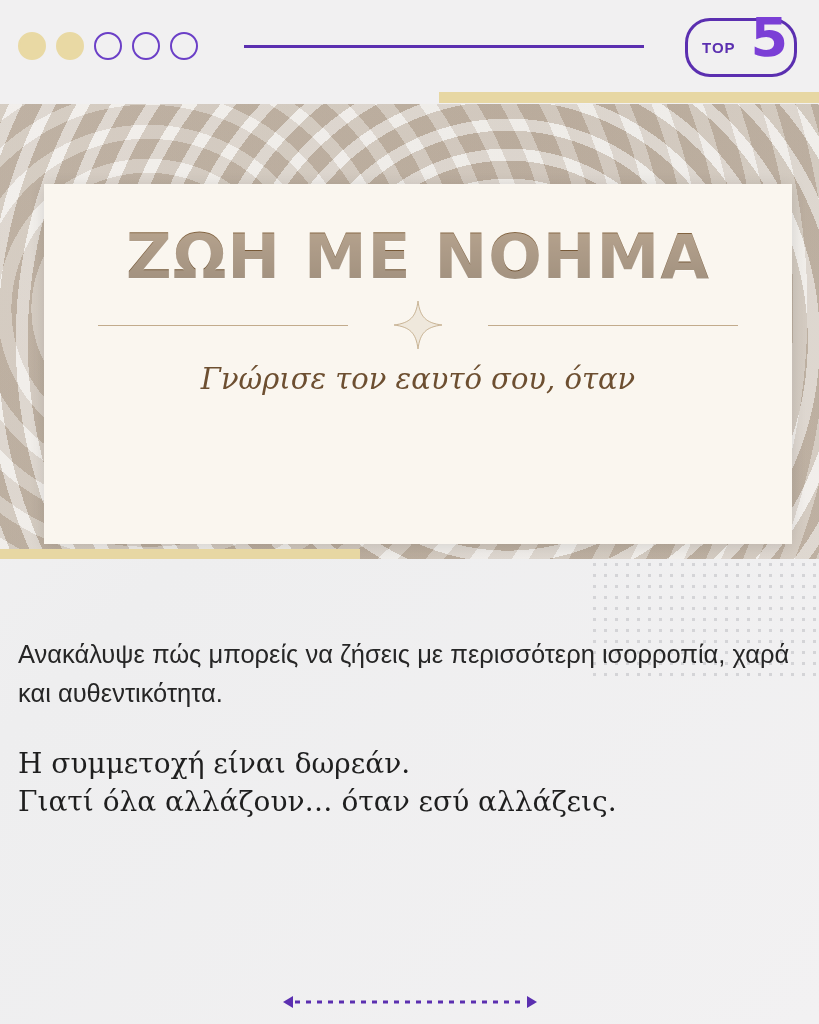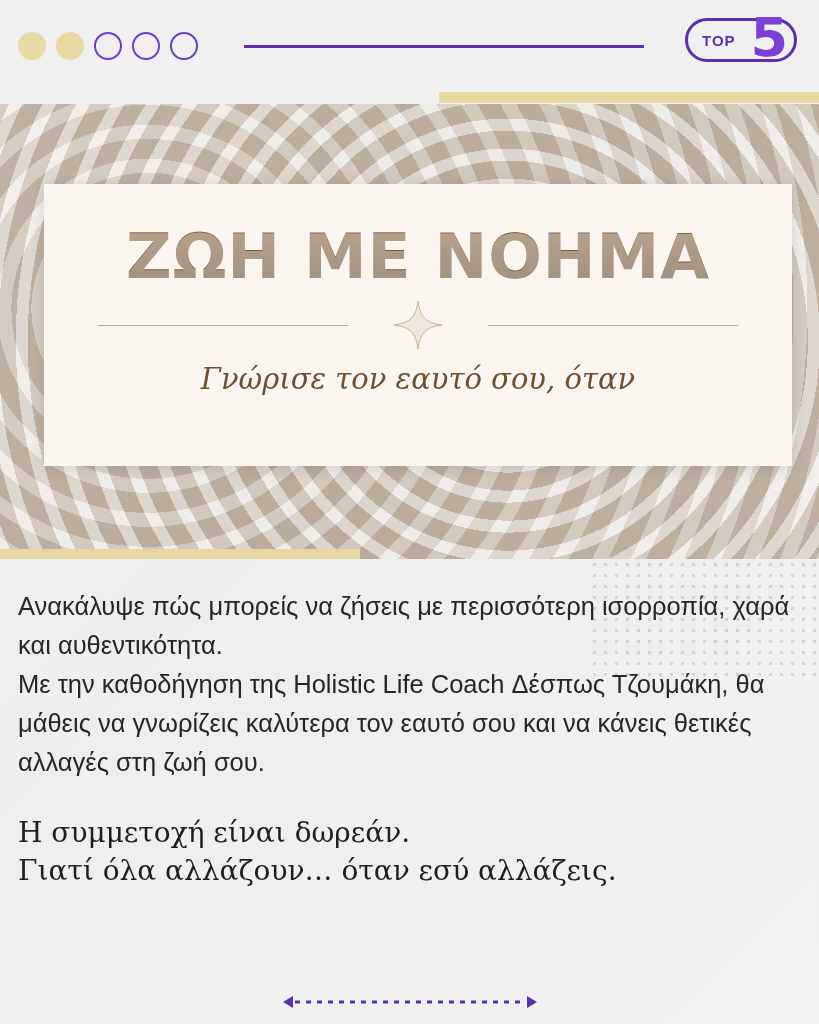--- a/index.html
+++ b/index.html
@@ -47,21 +47,21 @@
     width: 400px;
     height: 3px;
     background: #5b2fb0;
   }
 
   .top5 {
     position: absolute;
     right: 22px;
     top: 18px;
     width: 112px;
-    height: 44px;
+    height: 59px;
     border: 3px solid #5b2fb0;
     border-radius: 25px;
     display: flex;
     align-items: center;
     justify-content: flex-start;
     padding-left: 14px;
   }
   .top5 .tword {
     font-size: 15px;
     letter-spacing: 1px;
@@ -111,21 +111,21 @@
       repeating-radial-gradient(circle at 18% 45%,
         rgba(255,255,255,0.35) 0px, rgba(255,255,255,0.35) 14px,
         rgba(150,128,108,0.22) 14px, rgba(150,128,108,0.22) 34px);
     opacity: .75;
   }
   .hero-card {
     position: absolute;
     left: 44px;
     top: 80px;
     width: 748px;
-    height: 282px;
+    height: 360px;
     background: #faf6ef;
     box-shadow: 0 2px 14px rgba(0,0,0,.12);
     display: flex;
     flex-direction: column;
     align-items: center;
     justify-content: flex-start;
     padding-top: 36px;
   }
   .hero-title {
     font-family: "DejaVu Sans", sans-serif;
@@ -211,20 +211,21 @@
     letter-spacing: 4px;
     pointer-events: none;
   }
   .para {
     position: relative;
     z-index: 2;
     font-size: 25.5px;
     line-height: 39px;
     color: #262626;
     font-family: "Liberation Sans", sans-serif;
+    margin-top: 48px;
   }
   .para.start { margin-top: 34px; }
   .para.free {
     margin-top: 32px;
     font-family: "DejaVu Serif", serif;
     font-size: 28px;
     line-height: 38px;
     color: #1f1f1f;
   }
 
@@ -278,21 +279,20 @@
       <div class="hero-sub">Γνώρισε τον εαυτό σου, όταν</div>
     </div>
 
     <div class="yellowbar2"></div>
   </div>
 
   <div class="body">
     <div class="halftone"></div>
 
     <p class="para">Ανακάλυψε πώς μπορείς να ζήσεις με περισσότερη ισορροπία, χαρά και αυθεντικότητα.</p>
-    <p class="para">Με την καθοδήγηση της Holistic Life Coach Δέσπως Τζουμάκη, θα μάθεις να γνωρίζεις καλύτερα τον εαυτό σου και να κάνεις θετικές αλλαγές στη ζωή σου.</p>
     <p class="para free">Η συμμετοχή είναι δωρεάν.</p>
     <p class="para free" style="margin-top:0">Γιατί όλα αλλάζουν… όταν εσύ αλλάζεις.</p>
 
     <div class="footer-arrow">
       <svg width="270" height="16" viewBox="0 0 270 16" aria-hidden="true">
         <path d="M8 8 L18 2 L18 14 Z" fill="#5b2fb0"></path>
         <path d="M262 8 L252 2 L252 14 Z" fill="#5b2fb0"></path>
         <line x1="20" y1="8" x2="250" y2="8" stroke="#5b2fb0" stroke-width="3" stroke-dasharray="5 6"></line>
       </svg>
     </div>

